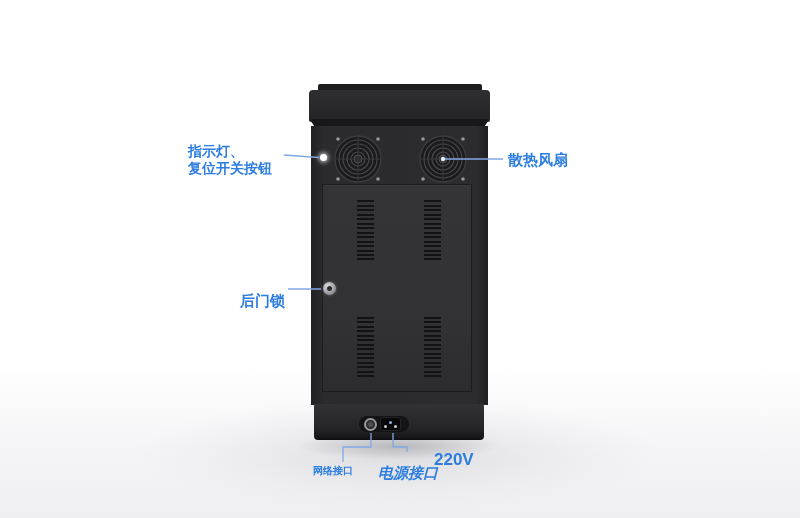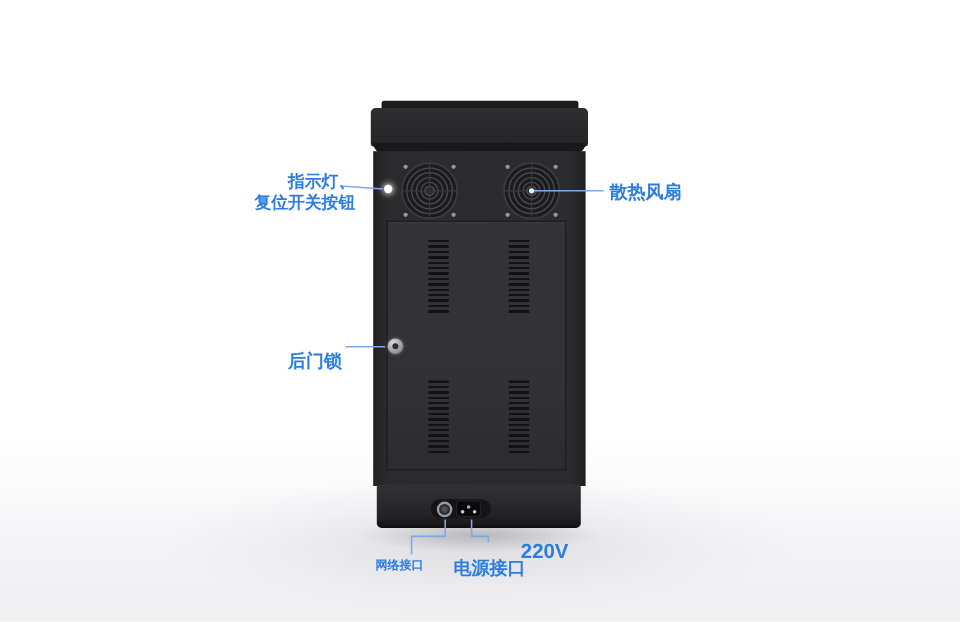--- a/index.html
+++ b/index.html
@@ -91,27 +91,27 @@
   .power-socket .pin-t { left: 8px;  top: 3px; background: #8fb4e6; }
 
   
   .callout {
     position: absolute;
     font-weight: bold;
     white-space: nowrap;
   }
   .callout-indicator {
     left: 188px; top: 143px; width: 96px;
-    text-align: right; font-size: 14px; line-height: 17px; margin-left: 12px;
+    text-align: left; font-size: 14px; line-height: 17px;
   }
   .callout-fan      { left: 508px; top: 151px; font-size: 15px; font-family: Liberation Serif, serif; }
   .callout-lock     { left: 240px; top: 292px; font-size: 15px; }
   .callout-network  { left: 313px; top: 464px; font-size: 10px; }
   .callout-voltage  { left: 386px; top: 450px; font-size: 17px; margin-left: 48px; }
-  .callout-power    { left: 378px; top: 464px; font-size: 15px; }
+  .callout-power    { left: 378px; top: 464px; font-size: 15px; font-style: italic; }
 
   .leader-svg { left: 0; top: 0; pointer-events: none; }
 </style>
 </head>
 <body>
 
 <div class="stage">
 
   <div class="abs cap-top-band"></div>
   <div class="abs cap"></div>

